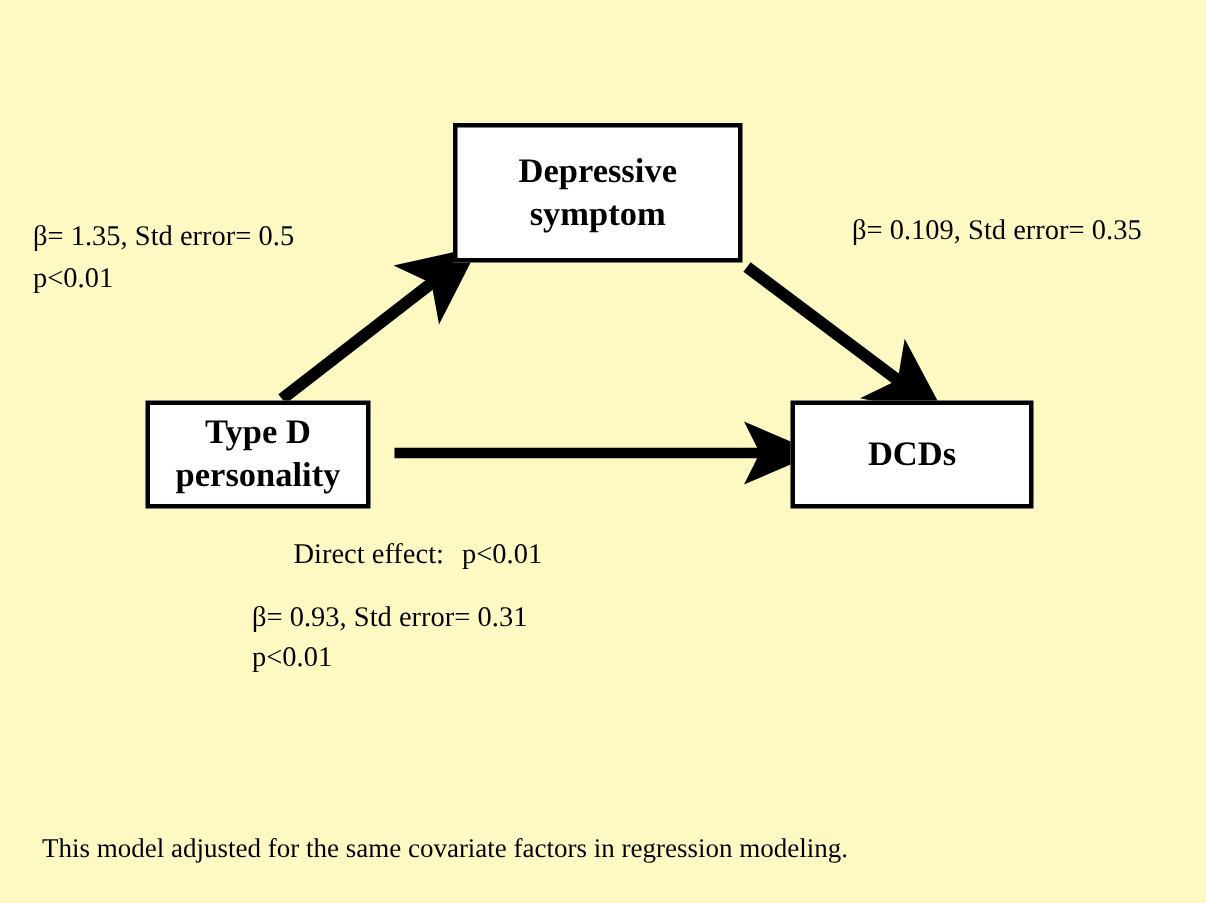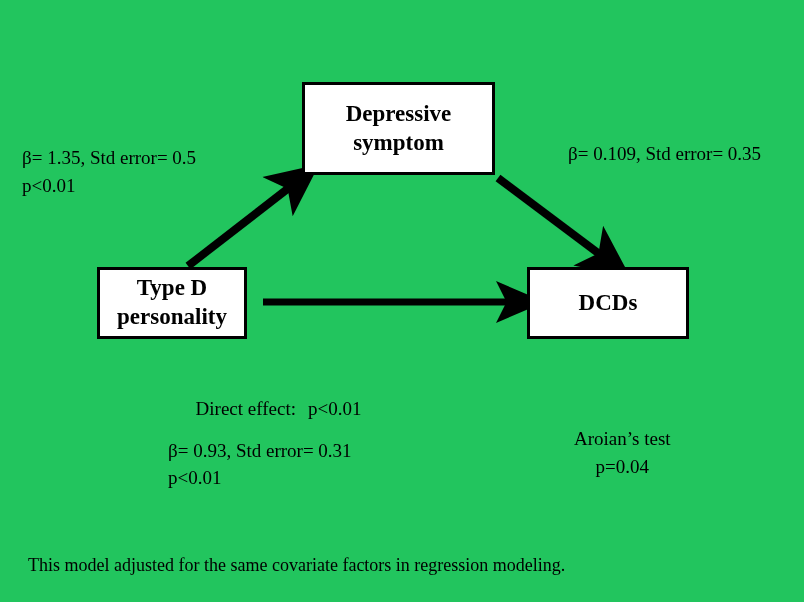--- a/index.html
+++ b/index.html
@@ -4,21 +4,21 @@
 <style>
   html, body {
     margin: 0;
     padding: 0;
     background: #ffffff;
   }
   #canvas {
     position: relative;
     width: 804px;
     height: 602px;
-    background: #22c55e;
+    background: #fef9c3;
     font-family: "Liberation Serif", "DejaVu Serif", serif;
     color: #000000;
     overflow: hidden;
   }
   .node-box {
     position: absolute;
     border: 3px solid #000000;
     background: #ffffff;
     display: flex;
     align-items: center;
@@ -70,21 +70,20 @@
   #label-path-b {
     left: 568px;
     top: 140px;
   }
   #effects-block {
     position: absolute;
     left: 168px;
     top: 356px;
     z-index: 4;
     font-size: 19px;
-    margin-top: 39px;
   }
   .effect-row {
     display: flex;
     align-items: flex-start;
     margin-bottom: 14px;
   }
   .effect-name {
     width: 128px;
     text-align: right;
     padding-right: 12px;
@@ -179,20 +178,16 @@
       </div>
     </div>
     <div class="effect-row">
       <div class="effect-values">
         <span>β= 0.93, Std error= 0.31</span>
         <span class="second-line">p&lt;0.01</span>
       </div>
     </div>
   </div>
 
-  <div id="aroian-block">
-    <span>Aroian’s test</span>
-    <span class="aroian-p">p=0.04</span>
-  </div>
 
   <div id="footnote">This model adjusted for the same covariate factors in regression modeling.</div>
 
 </div>
 
 </body></html>

